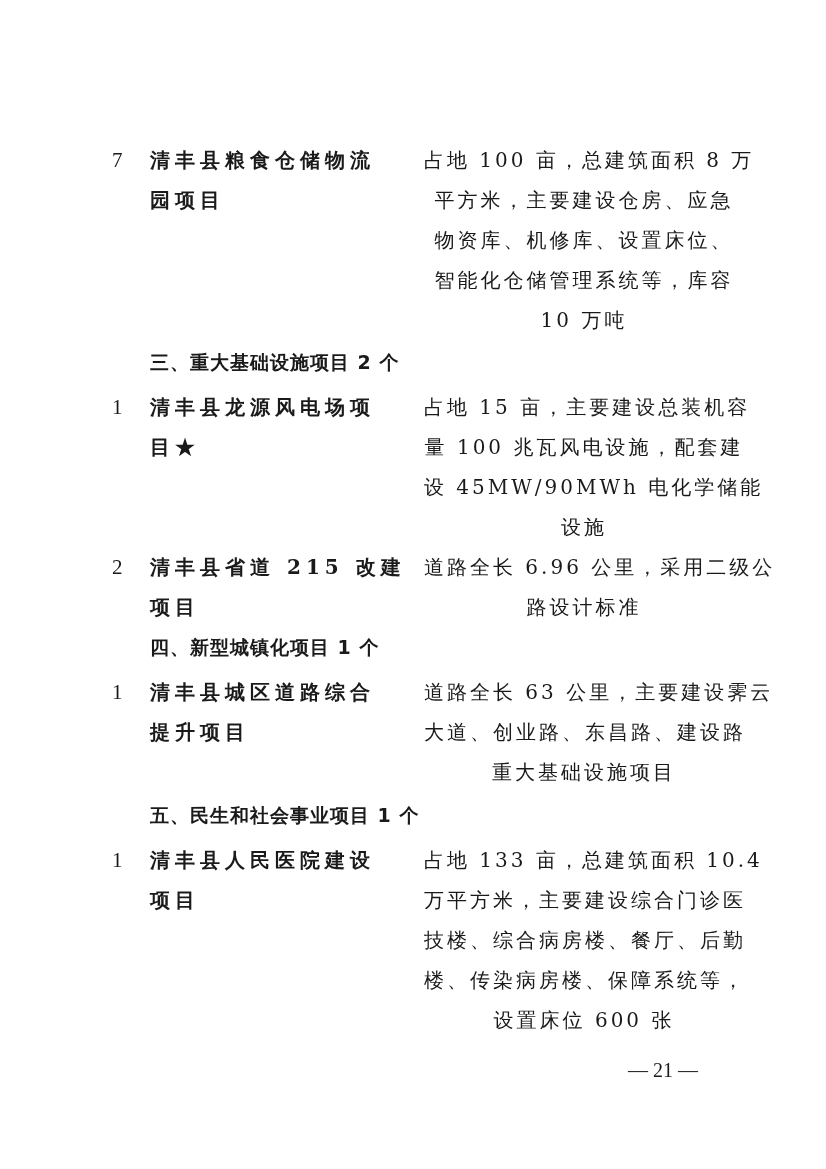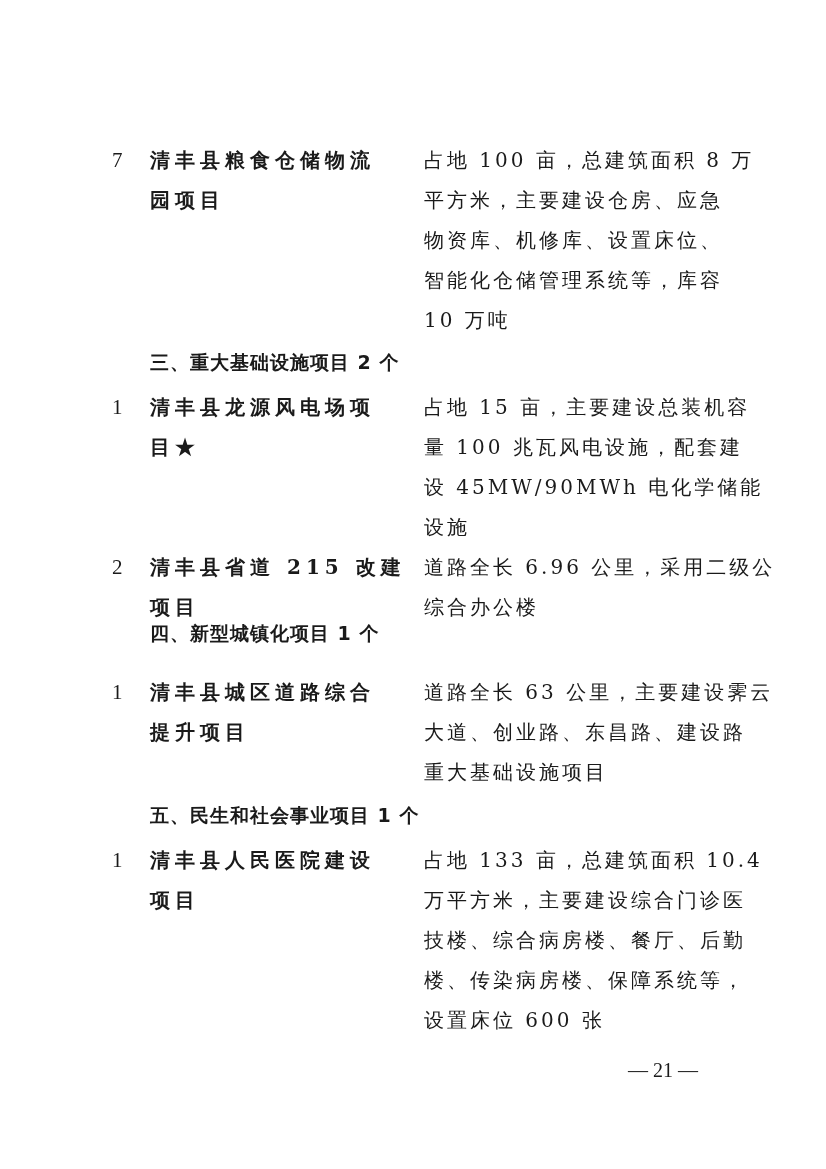--- a/index.html
+++ b/index.html
@@ -1,21 +1,21 @@
 <!DOCTYPE html>
 <html><head>
 <meta charset="utf-8">
 <style>
   html,body{margin:0;padding:0;background:#fff;}
   body{width:826px;height:1169px;position:relative;overflow:hidden;color:#1a1a1a;
        font-family:"DejaVu Serif","Liberation Serif",serif;}
   .line{position:absolute;font-size:20px;line-height:24px;white-space:nowrap;}
   .num{left:112px;font-family:"Liberation Serif",serif;font-size:21px;}
   .name{left:150px;letter-spacing:5px;font-weight:bold;}
-  .desc{left:424px;width:320px;letter-spacing:3px;}
+  .desc{left:424px;width:320px;letter-spacing:3px;text-align:center;}
   .heading{left:150px;font-family:"DejaVu Sans","Liberation Sans",sans-serif;font-weight:bold;font-size:19px;letter-spacing:1px;}
   .pageno{left:628px;font-size:20px;font-family:"Liberation Serif",serif;}
 </style>
 </head>
 <body>
 
 <div>
 
   <div class="line num" style="top:148px">7</div>
   <div class="line name" style="top:148px">清丰县粮食仓储物流</div>
@@ -33,23 +33,23 @@
   <div class="line name" style="top:435px">目★</div>
   <div class="line desc" style="top:395px">占地 15 亩，主要建设总装机容</div>
   <div class="line desc" style="top:435px">量 100 兆瓦风电设施，配套建</div>
   <div class="line desc" style="top:475px">设 45MW/90MWh 电化学储能</div>
   <div class="line desc" style="top:515px">设施</div>
 
   <div class="line num" style="top:555px">2</div>
   <div class="line name" style="top:555px">清丰县省道 215 改建</div>
   <div class="line name" style="top:595px">项目</div>
   <div class="line desc" style="top:555px">道路全长 6.96 公里，采用二级公</div>
-  <div class="line desc" style="top:595px">综合办公楼</div>
+  <div class="line desc" style="top:595px">路设计标准</div>
 
-  <div class="line heading" style="top:621px">四、新型城镇化项目 1 个</div>
+  <div class="line heading" style="top:635px">四、新型城镇化项目 1 个</div>
 
   <div class="line num" style="top:680px">1</div>
   <div class="line name" style="top:680px">清丰县城区道路综合</div>
   <div class="line name" style="top:720px">提升项目</div>
   <div class="line desc" style="top:680px">道路全长 63 公里，主要建设霁云</div>
   <div class="line desc" style="top:720px">大道、创业路、东昌路、建设路</div>
   <div class="line desc" style="top:760px">重大基础设施项目</div>
 
   <div class="line heading" style="top:803px">五、民生和社会事业项目 1 个</div>
 

